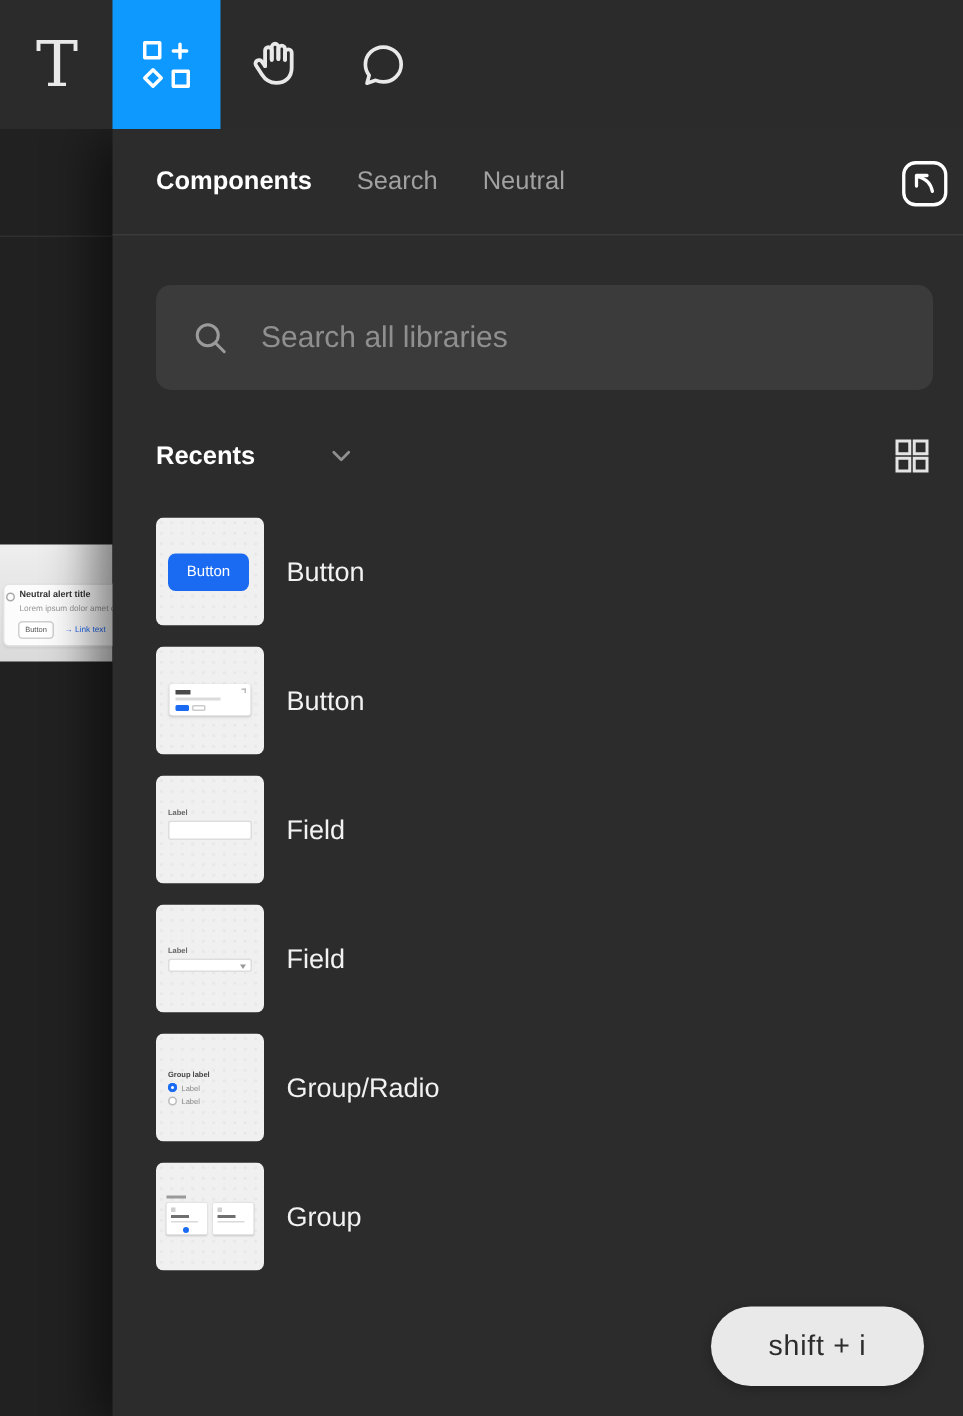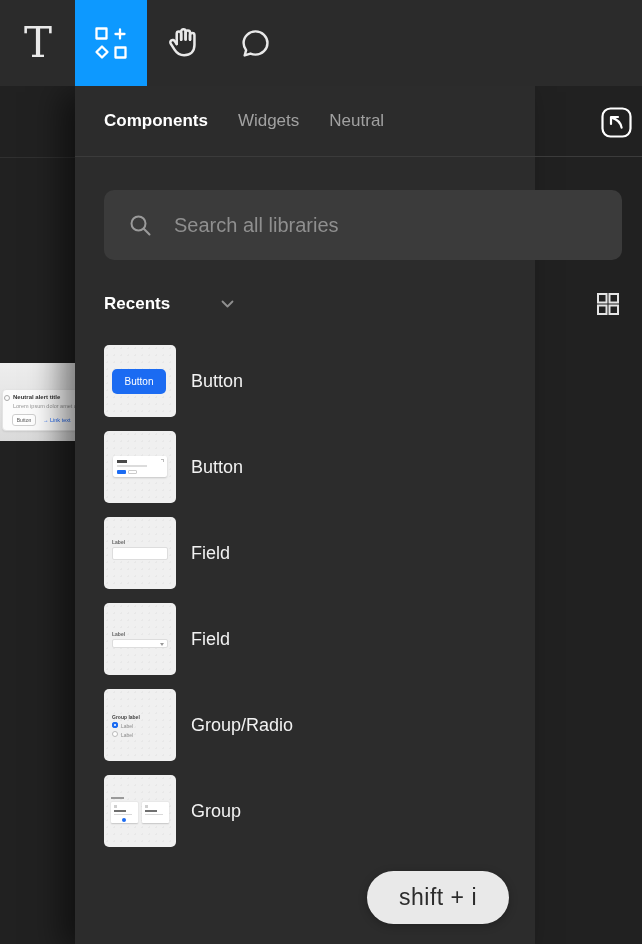--- a/index.html
+++ b/index.html
@@ -29,21 +29,21 @@
   .alert-card { position:absolute; left:2px; top:26px; width:80px; height:42px; background:#fcfcfc;
     border:1px solid #e3e3e3; border-radius:4px; box-shadow:0 1px 2px rgba(0,0,0,.08); overflow:hidden; }
   .alert-info { position:absolute; left:1px; top:5px; width:6px; height:6px; border:1px solid #a9a9a9; border-radius:50%; }
   .alert-title { position:absolute; left:10px; top:4px; font-size:6px; font-weight:700; color:#333; white-space:nowrap; }
   .alert-body  { position:absolute; left:10px; top:13px; font-size:5.5px; color:#979797; white-space:nowrap; }
   .alert-btn   { position:absolute; left:9px; top:24px; width:24px; height:12px; background:#fff; border:1px solid #cfcfcf;
     border-radius:3px; font-size:5px; color:#555; display:flex; align-items:center; justify-content:center; }
   .alert-link  { position:absolute; left:40px; top:27px; font-size:5.5px; color:#2066f0; white-space:nowrap; }
 
   
-  .panel { position:absolute; left:75px; top:86px; width:460px; height:858px; background:#2c2c2c; z-index:20;
+  .panel { position:absolute; left:75px; top:86px; width:567px; height:858px; background:#2c2c2c; z-index:20;
     box-shadow:-14px 6px 30px rgba(0,0,0,.5); }
   .panel-header { position:absolute; left:0; top:0; width:567px; height:71px;
     border-bottom:1px solid #3b3b3b; display:flex; align-items:center; padding-left:29px; gap:30px; }
   .tab { font-size:17px; color:#a1a1a1; cursor:pointer; }
   .tab.active { color:#ffffff; font-weight:700; }
   .insert-btn { position:absolute; right:10px; top:21px; width:31px; height:31px; display:flex; align-items:center; justify-content:center; cursor:pointer; }
 
   .search-box { position:absolute; left:29px; top:104px; width:518px; height:70px; background:#3b3b3b; border-radius:10px;
     display:flex; align-items:center; }
   .search-box svg { margin-left:24px; flex:0 0 auto; }
@@ -80,21 +80,21 @@
   .mini-card { background:#fff; box-shadow:0 0.5px 1.5px rgba(0,0,0,.18); border-radius:1px; }
   .mini-dot-blue { width:4px; height:4px; border-radius:50%; background:#1b6bf2; }
   .mini-radio-on { width:6px; height:6px; border-radius:50%; background:#1b6bf2; box-shadow:inset 0 0 0 1.5px #1b6bf2; }
   .mini-radio-on::after { content:""; position:absolute; left:2px; top:2px; width:2px; height:2px; border-radius:50%; background:#fff; }
   .mini-radio-off { width:6px; height:6px; border-radius:50%; background:#fff; border:1px solid #bbb; }
   .mini-tiny-text { font-size:5px; color:#8a8a8a; white-space:nowrap; }
   .mini-tiny-bold { font-size:5px; font-weight:700; color:#444; white-space:nowrap; }
 
   .shortcut-pill { position:absolute; right:26px; bottom:20px; width:142px; height:53px; border-radius:27px;
     background:#e9e9e9; display:flex; align-items:center; justify-content:center;
-    font-size:23px; color:#2c2c2c; letter-spacing:0.5px; z-index:40; box-shadow:0 2px 8px rgba(0,0,0,.25); }
+    font-size:19px; color:#2c2c2c; letter-spacing:0.5px; z-index:40; box-shadow:0 2px 8px rgba(0,0,0,.25); }
 
   svg { display:block; }
 </style>
 </head>
 <body>
 
 <div class="stage">
 
   <div class="canvas-strip">
     <div class="canvas-faint-line"></div>
@@ -133,21 +133,21 @@
       <svg width="38" height="38" viewBox="0 0 36 36" fill="none" stroke="#e9e9e9" stroke-width="2.3" stroke-linecap="round" stroke-linejoin="round">
         <path d="M18.5 29 c6.3 0 11.3 -4.9 11.3 -11 S24.8 7 18.5 7 7.2 11.9 7.2 18 c0 2.6 0.9 4.9 2.4 6.8 L8.2 29.8 l5.5 -1.8 c1.5 0.65 3 1 4.8 1 z"></path>
       </svg>
     </div>
   </div>
 
   <div class="panel">
 
     <div class="panel-header">
       <span class="tab active">Components</span>
-      <span class="tab">Widgets</span>
+      <span class="tab">Search</span>
       <span class="tab">Neutral</span>
       <span class="insert-btn">
         <svg width="31" height="31" viewBox="0 0 31 31" fill="none" stroke="#ffffff" stroke-width="2.2" stroke-linecap="round" stroke-linejoin="round">
           <rect x="1.5" y="1.5" width="28" height="28" rx="8"></rect>
           <path d="M10 17 v-7 h7"></path>
           <path d="M10.6 10.6 C 17 12.5 19.6 15.4 20.6 20.6"></path>
         </svg>
       </span>
     </div>
 

